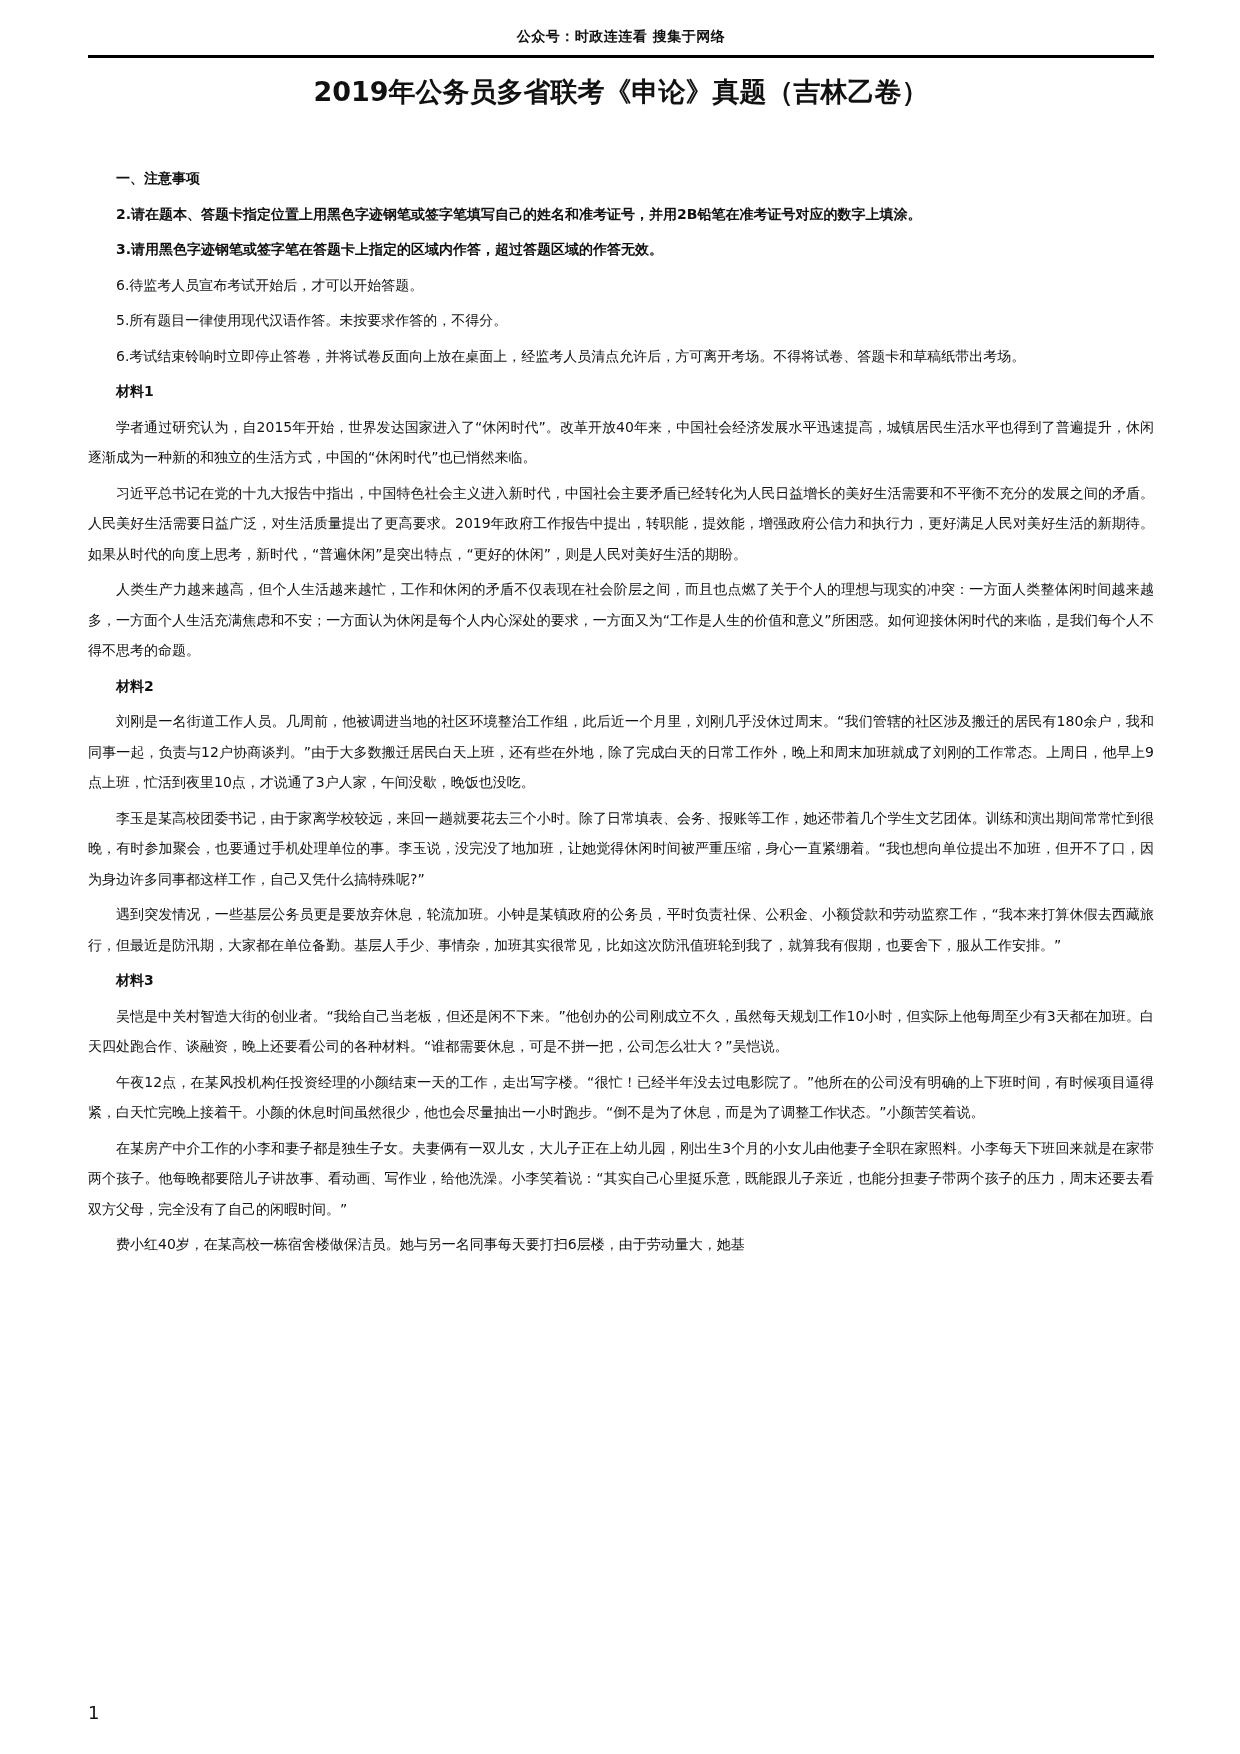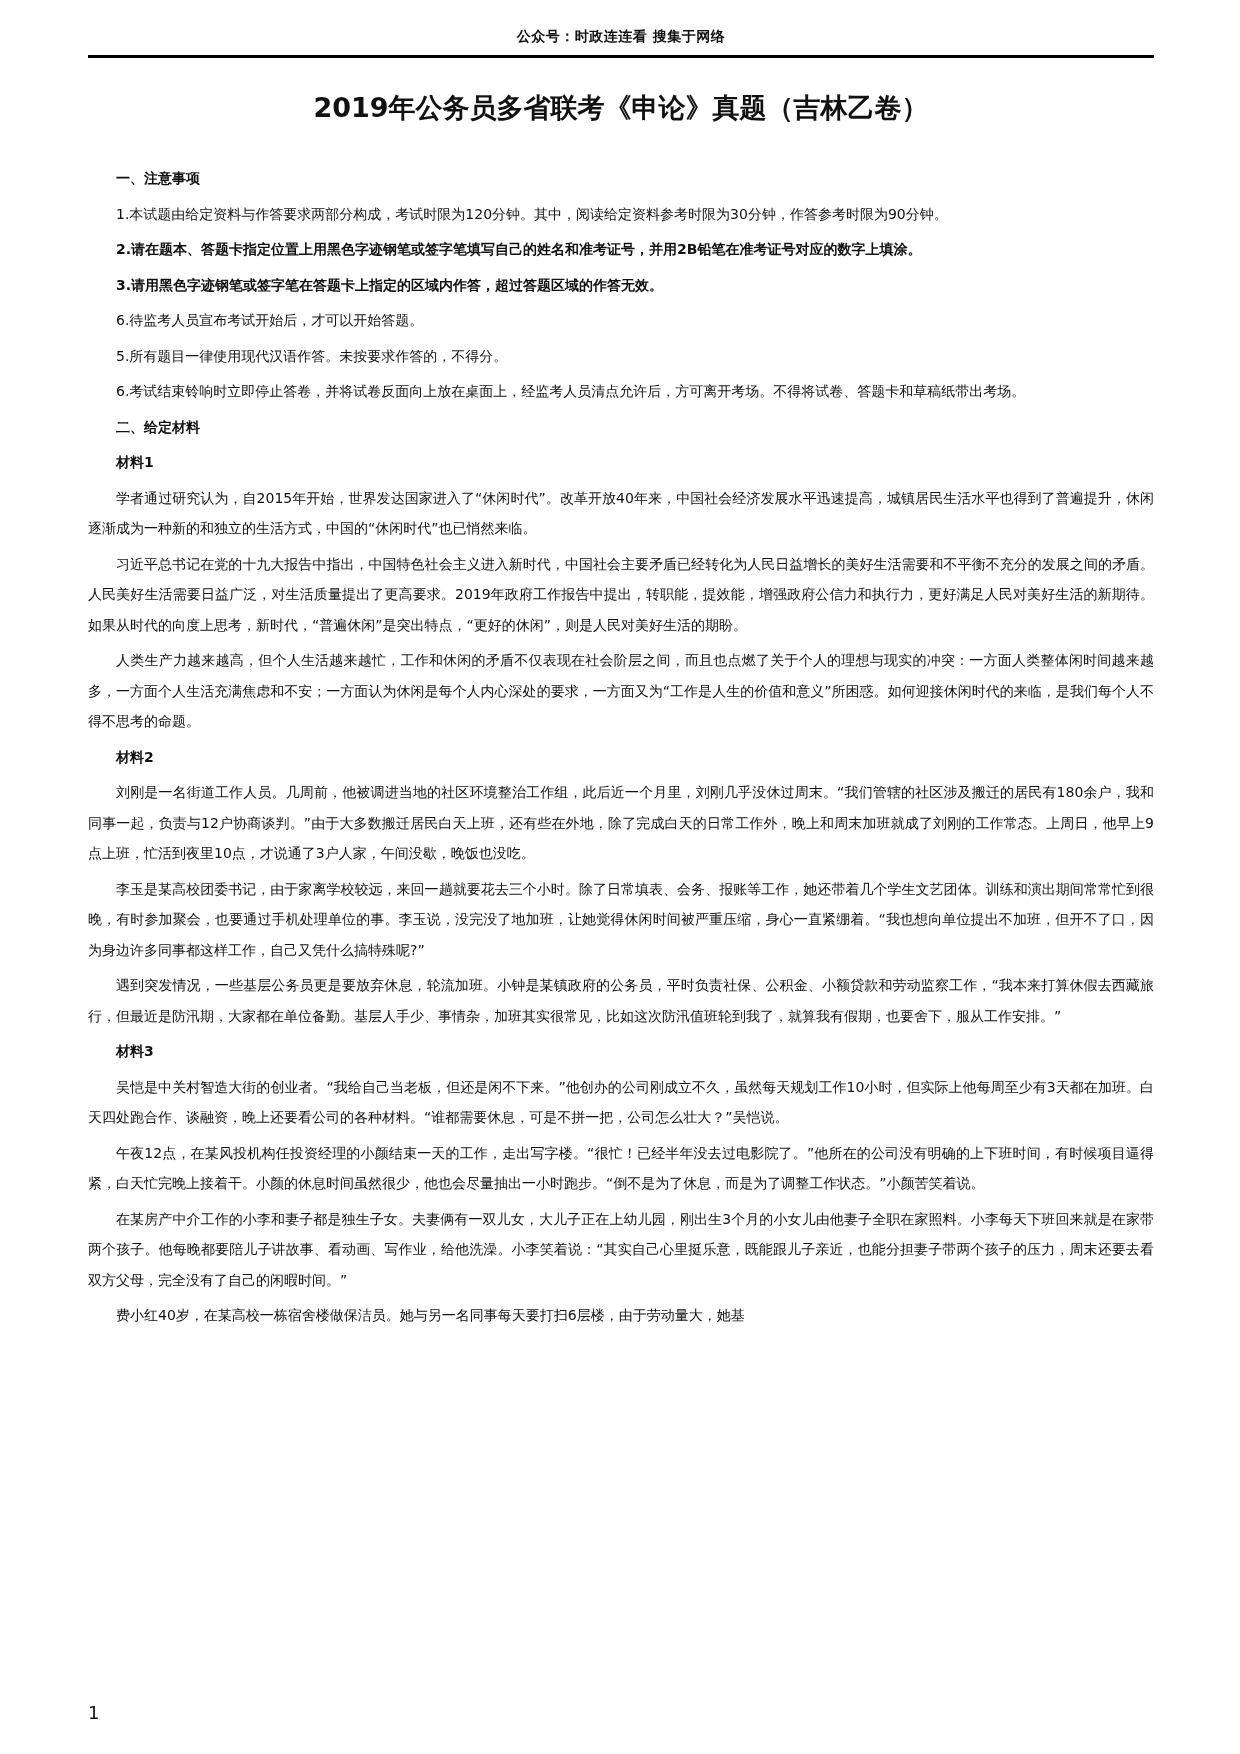--- a/index.html
+++ b/index.html
@@ -2,46 +2,44 @@
 <html><head>
 <meta charset="utf-8">
 <style>
   html, body { margin: 0; padding: 0; background: #ffffff; }
   body { width: 1240px; height: 1754px; position: relative; overflow: hidden;
          font-family: "DejaVu Sans", "Liberation Sans", sans-serif; color: #111; }
   .page { position: absolute; left: 88px; top: 0; width: 1066px; }
   .header-text { position: absolute; top: 28px; left: 0; width: 1066px; text-align: center;
                  font-size: 14px; font-weight: bold; letter-spacing: 0.5px; }
   .header-rule { position: absolute; top: 55px; left: 0; width: 1066px; height: 3px; background: #000; }
-  .title { position: absolute; top: 90px; left: 0; width: 1066px; text-align: center;
+  .title { position: absolute; top: 74px; left: 0; width: 1066px; text-align: center;
            font-size: 27px; font-weight: bold; }
   .content { position: absolute; top: 163px; left: 0; width: 1066px; font-size: 14px; line-height: 30.5px; }
   .p { text-indent: 2em; margin: 0 0 5px 0; text-align: justify; }
   .b { font-weight: bold; }
   .h { font-weight: bold; text-indent: 2em; margin: 0 0 5px 0; }
   .pagenum { position: absolute; left: 88px; top: 1702px; font-size: 18px; }
 </style>
 </head>
 <body>
 
 <div class="page">
   <div class="header-text">公众号：时政连连看  搜集于网络</div>
   <div class="header-rule"></div>
   <div class="title">2019年公务员多省联考《申论》真题（吉林乙卷）</div>
 
   <div class="content">
     <div class="h">一、注意事项</div>
-    <p class="p">1.本试题由给定资料与作答要求两部分构成，考试时限为120分钟。其中，阅读给定资料参考时限为30分钟，作答参考时限为90分钟。</p>
     <p class="p b">2.请在题本、答题卡指定位置上用黑色字迹钢笔或签字笔填写自己的姓名和准考证号，并用2B铅笔在准考证号对应的数字上填涂。</p>
     <p class="p b">3.请用黑色字迹钢笔或签字笔在答题卡上指定的区域内作答，超过答题区域的作答无效。</p>
     <p class="p">6.待监考人员宣布考试开始后，才可以开始答题。</p>
     <p class="p">5.所有题目一律使用现代汉语作答。未按要求作答的，不得分。</p>
     <p class="p">6.考试结束铃响时立即停止答卷，并将试卷反面向上放在桌面上，经监考人员清点允许后，方可离开考场。不得将试卷、答题卡和草稿纸带出考场。</p>
 
-    <div class="h">二、给定材料</div>
 
     <div class="h">材料1</div>
     <p class="p">学者通过研究认为，自2015年开始，世界发达国家进入了“休闲时代”。改革开放40年来，中国社会经济发展水平迅速提高，城镇居民生活水平也得到了普遍提升，休闲逐渐成为一种新的和独立的生活方式，中国的“休闲时代”也已悄然来临。</p>
     <p class="p">习近平总书记在党的十九大报告中指出，中国特色社会主义进入新时代，中国社会主要矛盾已经转化为人民日益增长的美好生活需要和不平衡不充分的发展之间的矛盾。人民美好生活需要日益广泛，对生活质量提出了更高要求。2019年政府工作报告中提出，转职能，提效能，增强政府公信力和执行力，更好满足人民对美好生活的新期待。如果从时代的向度上思考，新时代，“普遍休闲”是突出特点，“更好的休闲”，则是人民对美好生活的期盼。</p>
     <p class="p">人类生产力越来越高，但个人生活越来越忙，工作和休闲的矛盾不仅表现在社会阶层之间，而且也点燃了关于个人的理想与现实的冲突：一方面人类整体闲时间越来越多，一方面个人生活充满焦虑和不安；一方面认为休闲是每个人内心深处的要求，一方面又为“工作是人生的价值和意义”所困惑。如何迎接休闲时代的来临，是我们每个人不得不思考的命题。</p>
 
     <div class="h">材料2</div>
     <p class="p">刘刚是一名街道工作人员。几周前，他被调进当地的社区环境整治工作组，此后近一个月里，刘刚几乎没休过周末。“我们管辖的社区涉及搬迁的居民有180余户，我和同事一起，负责与12户协商谈判。”由于大多数搬迁居民白天上班，还有些在外地，除了完成白天的日常工作外，晚上和周末加班就成了刘刚的工作常态。上周日，他早上9点上班，忙活到夜里10点，才说通了3户人家，午间没歇，晚饭也没吃。</p>
     <p class="p">李玉是某高校团委书记，由于家离学校较远，来回一趟就要花去三个小时。除了日常填表、会务、报账等工作，她还带着几个学生文艺团体。训练和演出期间常常忙到很晚，有时参加聚会，也要通过手机处理单位的事。李玉说，没完没了地加班，让她觉得休闲时间被严重压缩，身心一直紧绷着。“我也想向单位提出不加班，但开不了口，因为身边许多同事都这样工作，自己又凭什么搞特殊呢?”</p>
     <p class="p">遇到突发情况，一些基层公务员更是要放弃休息，轮流加班。小钟是某镇政府的公务员，平时负责社保、公积金、小额贷款和劳动监察工作，“我本来打算休假去西藏旅行，但最近是防汛期，大家都在单位备勤。基层人手少、事情杂，加班其实很常见，比如这次防汛值班轮到我了，就算我有假期，也要舍下，服从工作安排。”</p>

